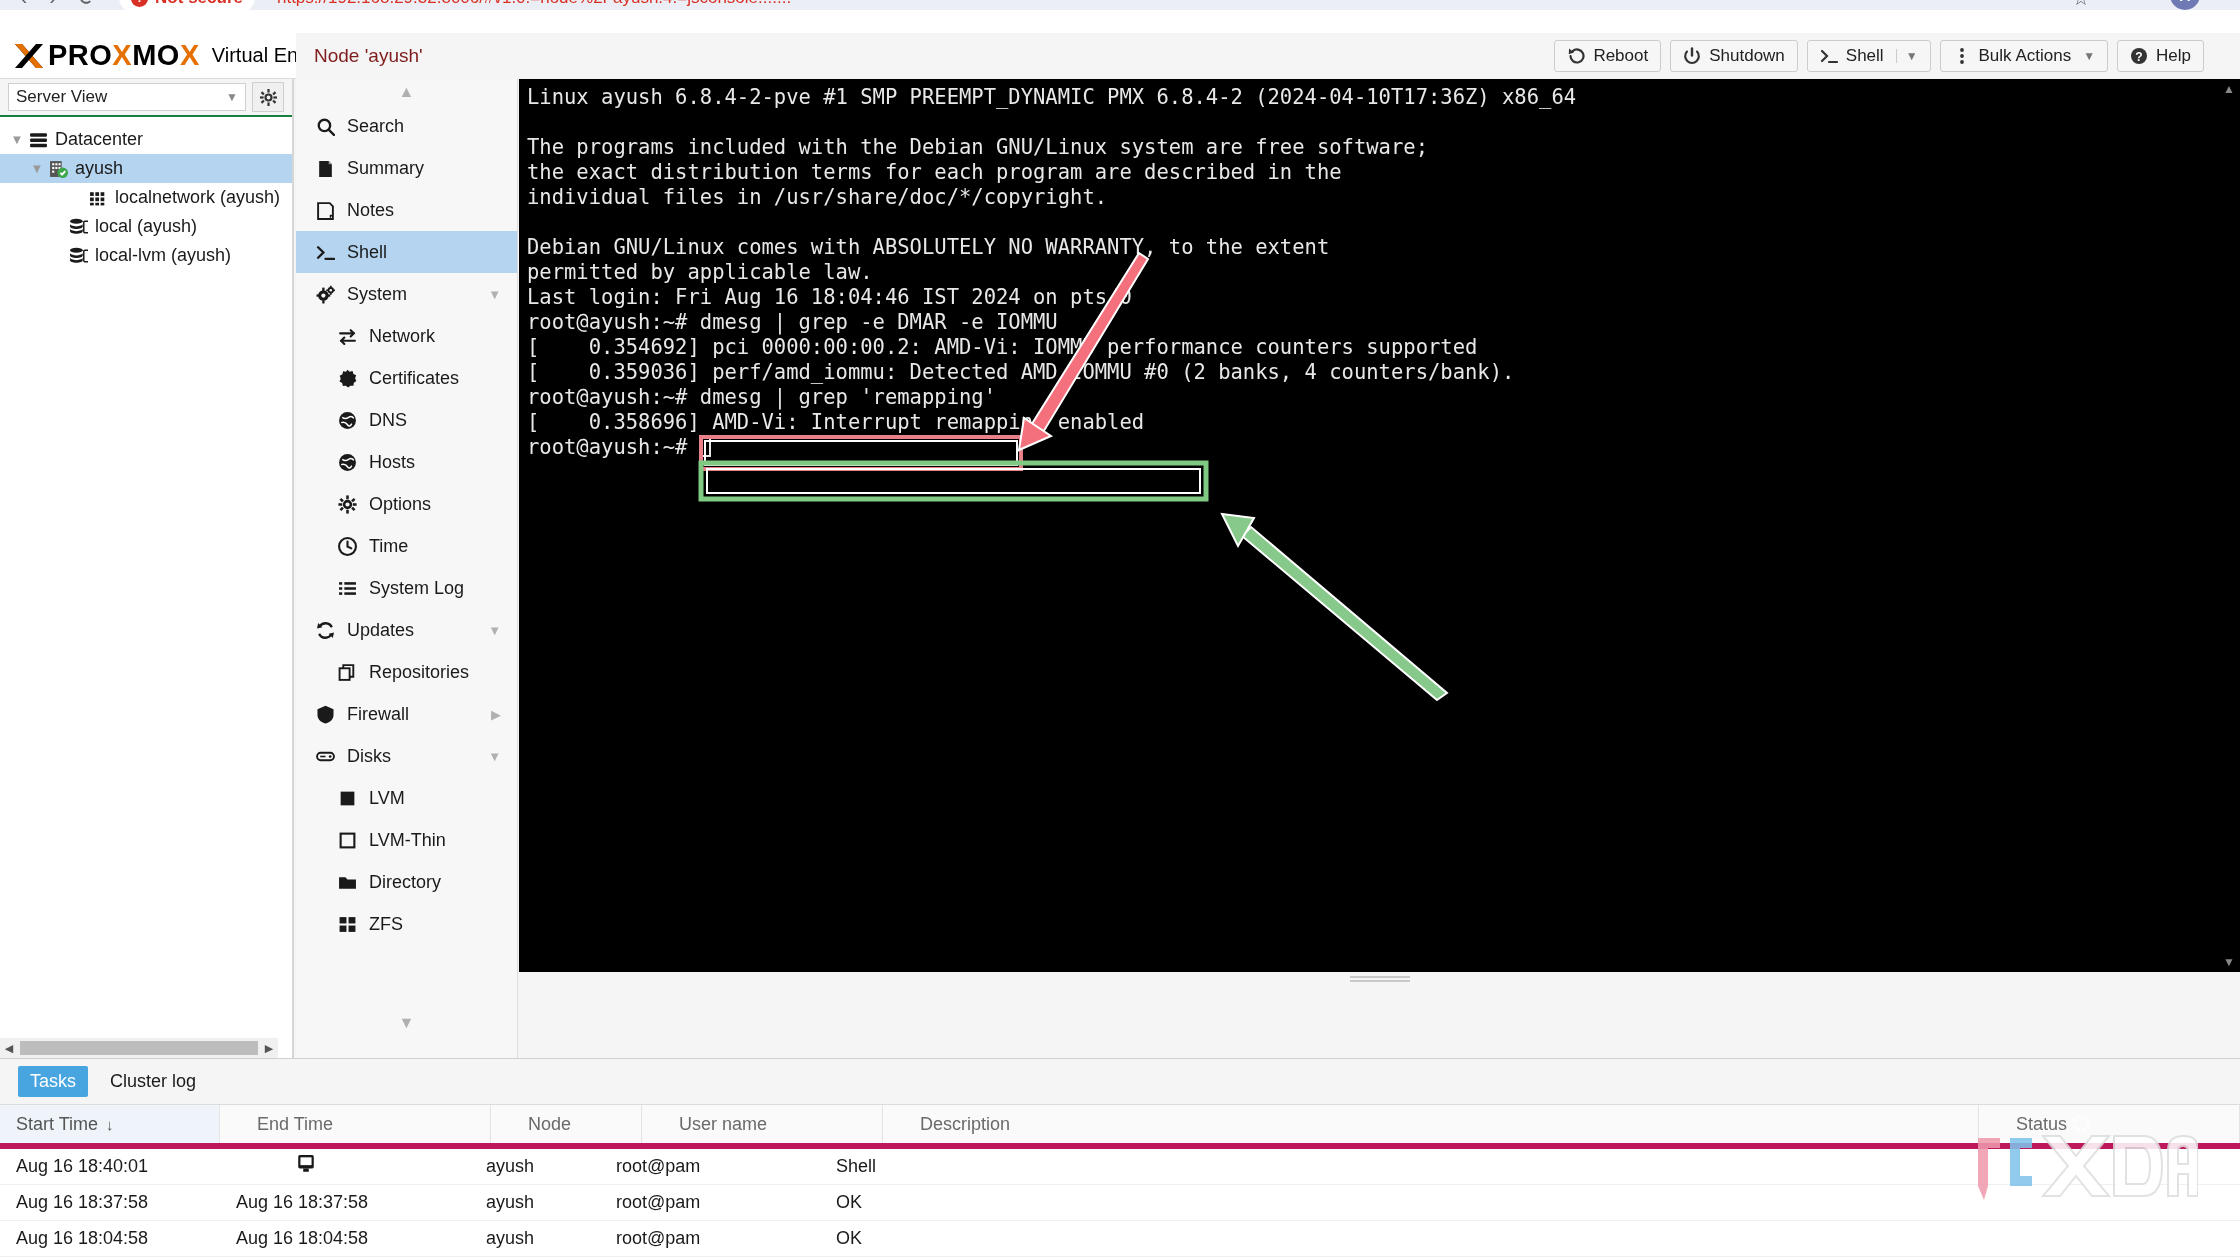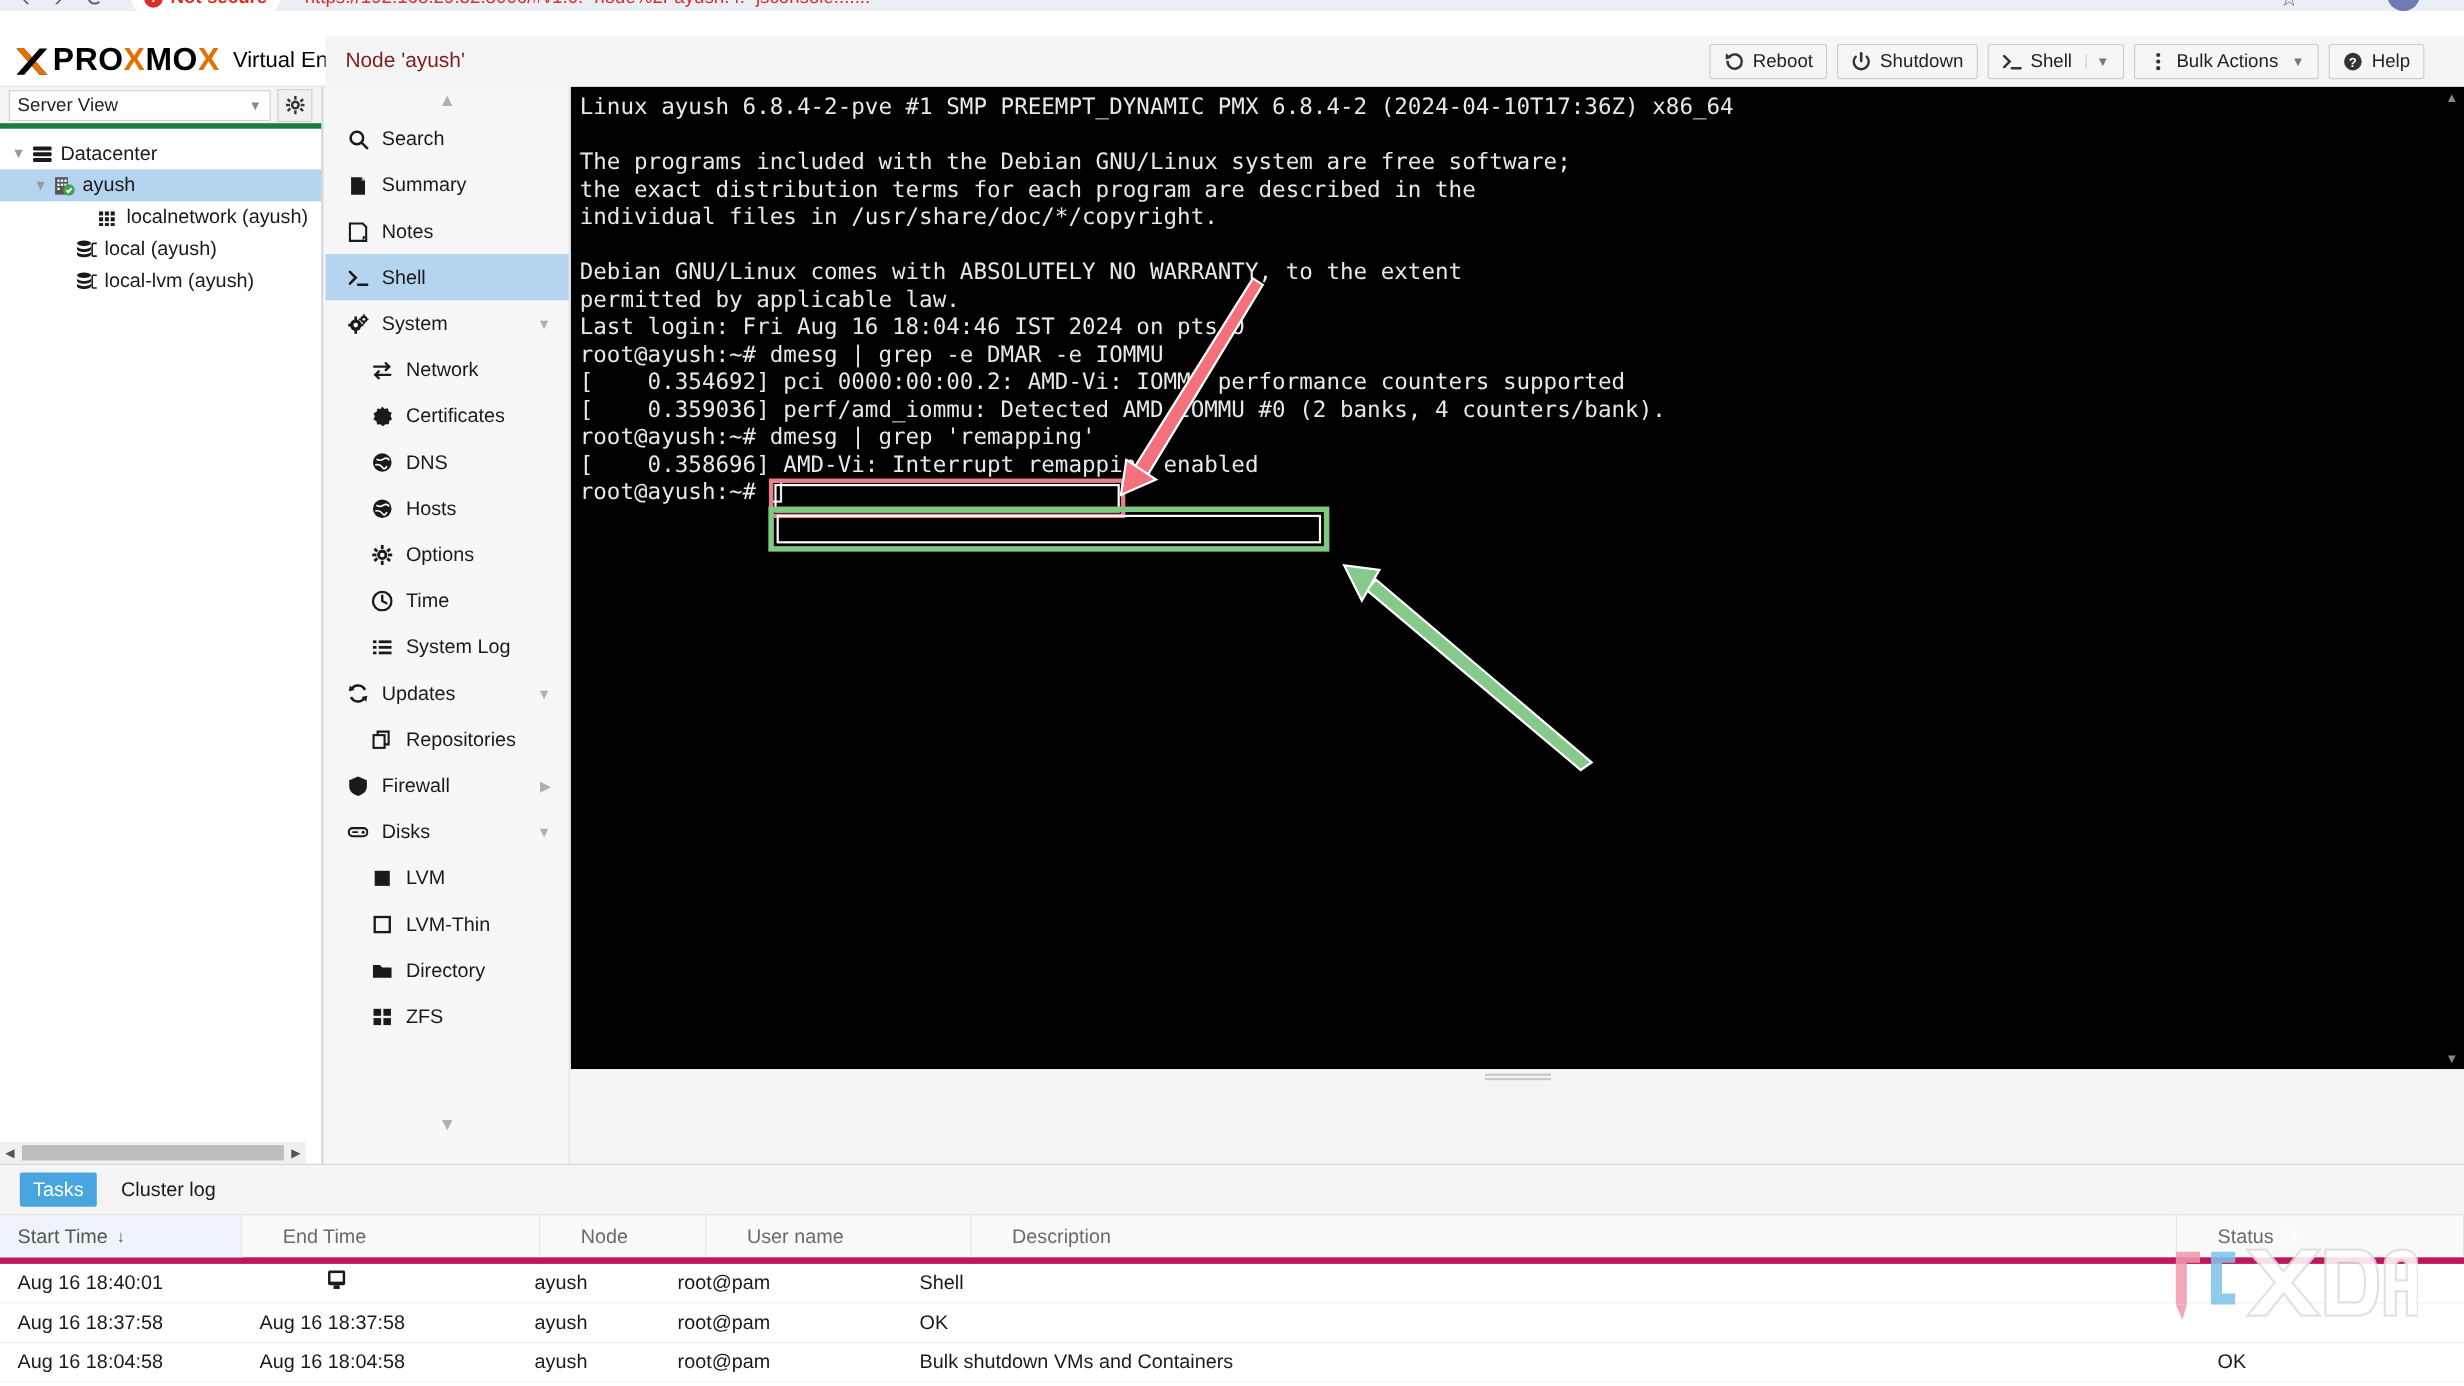--- a/index.html
+++ b/index.html
@@ -74,21 +74,21 @@
   
   .main { position: absolute; top: 79px; left: 0; width: 2240px; height: 979px; background: #f5f5f5; }
 
   
   .tree-col {
     position: absolute; left: 0; top: 0; width: 294px; height: 979px;
     background: #fff; border-right: 2px solid #d6d6d6;
   }
   .tree-head {
     height: 38px; display: flex; align-items: center;
-    background: #f5f5f5; border-bottom: 5px solid #15803d; padding-left: 8px;
+    background: #f5f5f5; border-bottom: 2px solid #15803d; padding-left: 8px;
   }
   .tree-select {
     flex: 1; height: 28px; background: #fff; border: 1px solid #cfcfcf;
     display: flex; align-items: center; justify-content: space-between;
     padding: 0 7px; font-size: 17px; color: #222; margin-right: 6px;
   }
   .gear-btn {
     width: 32px; height: 30px; background: #f0f0f0; border: 1px solid #cfcfcf;
     display: flex; align-items: center; justify-content: center; margin-right: 8px;
   }
@@ -771,21 +771,20 @@
         <div class="cell c-end">Aug 16 18:37:58</div>
         <div class="cell c-node">ayush</div>
         <div class="cell c-user">root@pam</div>
         <div class="cell c-status">OK</div>
       </div>
       <div class="grid-row">
         <div class="cell c-start">Aug 16 18:04:58</div>
         <div class="cell c-end">Aug 16 18:04:58</div>
         <div class="cell c-node">ayush</div>
         <div class="cell c-user">root@pam</div>
-        <div class="cell c-desc">Bulk shutdown VMs and Containers</div>
         <div class="cell c-status">OK</div>
       </div>
       <div class="grid-row">
         <div class="cell c-start">Aug 16 18:04:46</div>
         <div class="cell c-end">Aug 16 18:04:55</div>
         <div class="cell c-node">ayush</div>
         <div class="cell c-user">root@pam</div>
         <div class="cell c-desc">Shell</div>
         <div class="cell c-status">OK</div>
       </div>

